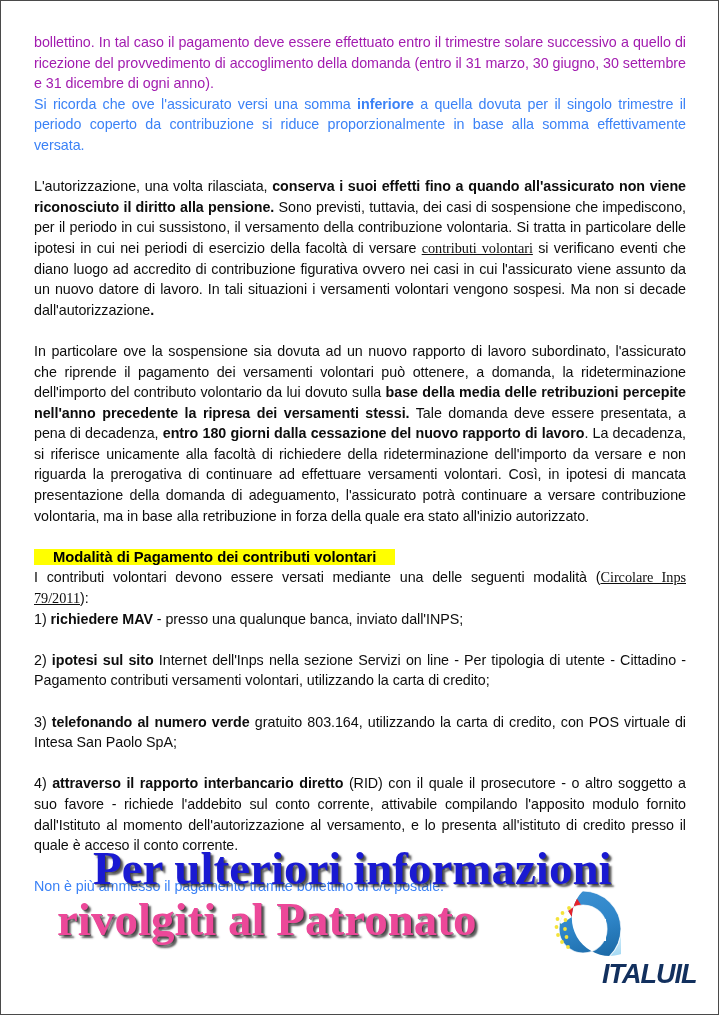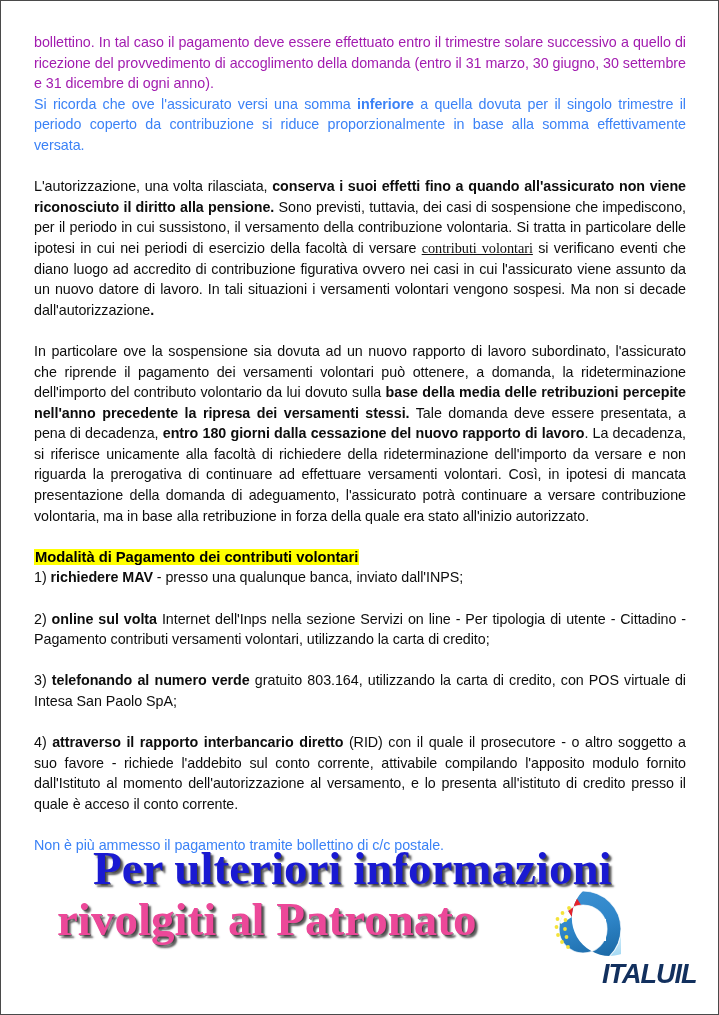--- a/index.html
+++ b/index.html
@@ -35,21 +35,21 @@
     letter-spacing: -0.05px;
   }
   .gap-para { height: 20.6px; }
   b, .b { font-weight: bold; }
   .u { text-decoration: underline; font-family: Liberation Serif, serif; }
   .hl {
     background: #ffff00;
     font-weight: bold;
     font-size: 14.8px;
     color: #000000;
-    padding: 0 1px;
+    padding: 0 19px;
   }
   .heading-line {
     margin: 0;
     line-height: 21px;
   }
   
   .banner {
     position: absolute;
     left: 0;
     top: 838px;
@@ -106,24 +106,25 @@
     <p class="body-text" style="color: rgb(13, 13, 13);"><span>L'autorizzazione, una volta rilasciata, </span><span class="b">conserva i suoi effetti fino a quando all'assicurato non viene riconosciuto il diritto alla pensione.</span><span> Sono previsti, tuttavia, dei casi di sospensione che impediscono, per il periodo in cui sussistono, il versamento della contribuzione volontaria. Si tratta in particolare delle ipotesi in cui nei periodi di esercizio della facoltà di versare </span><span class="u">contributi volontari</span><span> si verificano eventi che diano luogo ad accredito di contribuzione figurativa ovvero nei casi in cui l'assicurato viene assunto da un nuovo datore di lavoro. In tali situazioni i versamenti volontari vengono sospesi. Ma non si decade dall'autorizzazione</span><span class="b">.</span></p>
 
     <div class="gap-para"></div>
 
     <p class="body-text" style="color: rgb(13, 13, 13);"><span>In particolare ove la sospensione sia dovuta ad un nuovo rapporto di lavoro subordinato, l'assicurato che riprende il pagamento dei versamenti volontari può ottenere, a domanda, la rideterminazione dell'importo del contributo volontario da lui dovuto sulla </span><span class="b">base della media delle retribuzioni percepite nell'anno precedente la ripresa dei versamenti stessi.</span><span> Tale domanda deve essere presentata, a pena di decadenza, </span><span class="b">entro 180 giorni dalla cessazione del nuovo rapporto di lavoro</span><span>. La decadenza, si riferisce unicamente alla facoltà di richiedere della rideterminazione dell'importo da versare e non riguarda la prerogativa di continuare ad effettuare versamenti volontari. Così, in ipotesi di mancata presentazione della domanda di adeguamento, l'assicurato potrà continuare a versare contribuzione volontaria, ma in base alla retribuzione in forza della quale era stato all'inizio autorizzato.</span></p>
 
     <div class="gap-para"></div>
 
     <p class="body-text heading-line" style="color: rgb(13, 13, 13);"><span class="hl" style="background: rgb(255, 255, 0);">Modalità di Pagamento dei contributi volontari</span></p>
 
+    <p class="body-text" style="color: rgb(13, 13, 13);"><span>I contributi volontari devono essere versati mediante una delle seguenti modalità (</span><span class="u">Circolare Inps 79/2011</span><span>):</span></p>
 
     <p class="body-text" style="color: rgb(13, 13, 13);"><span>1) </span><span class="b">richiedere MAV</span><span> - presso una qualunque banca, inviato dall'INPS;</span></p>
     <div class="gap-para"></div>
-    <p class="body-text" style="color: rgb(13, 13, 13);"><span>2) </span><span class="b">online sul volta</span><span> Internet dell'Inps nella sezione Servizi on line - Per tipologia di utente - Cittadino - Pagamento contributi versamenti volontari, utilizzando la carta di credito;</span></p>
+    <p class="body-text" style="color: rgb(13, 13, 13);"><span>2) </span><span class="b">ipotesi sul sito</span><span> Internet dell'Inps nella sezione Servizi on line - Per tipologia di utente - Cittadino - Pagamento contributi versamenti volontari, utilizzando la carta di credito;</span></p>
     <div class="gap-para"></div>
     <p class="body-text" style="color: rgb(13, 13, 13);"><span>3) </span><span class="b">telefonando al numero verde</span><span> gratuito 803.164, utilizzando la carta di credito, con POS virtuale di Intesa San Paolo SpA;</span></p>
     <div class="gap-para"></div>
     <p class="body-text" style="color: rgb(13, 13, 13);"><span>4) </span><span class="b">attraverso il rapporto interbancario diretto</span><span> (RID) con il quale il prosecutore - o altro soggetto a suo favore - richiede l'addebito sul conto corrente, attivabile compilando l'apposito modulo fornito dall'Istituto al momento dell'autorizzazione al versamento, e lo presenta all'istituto di credito presso il quale è acceso il conto corrente.</span></p>
 
     <div class="gap-para"></div>
 
     <p class="body-text" style="color: #3b82f6;">Non è più ammesso il pagamento tramite bollettino di c/c postale.</p>
 
   </div>

